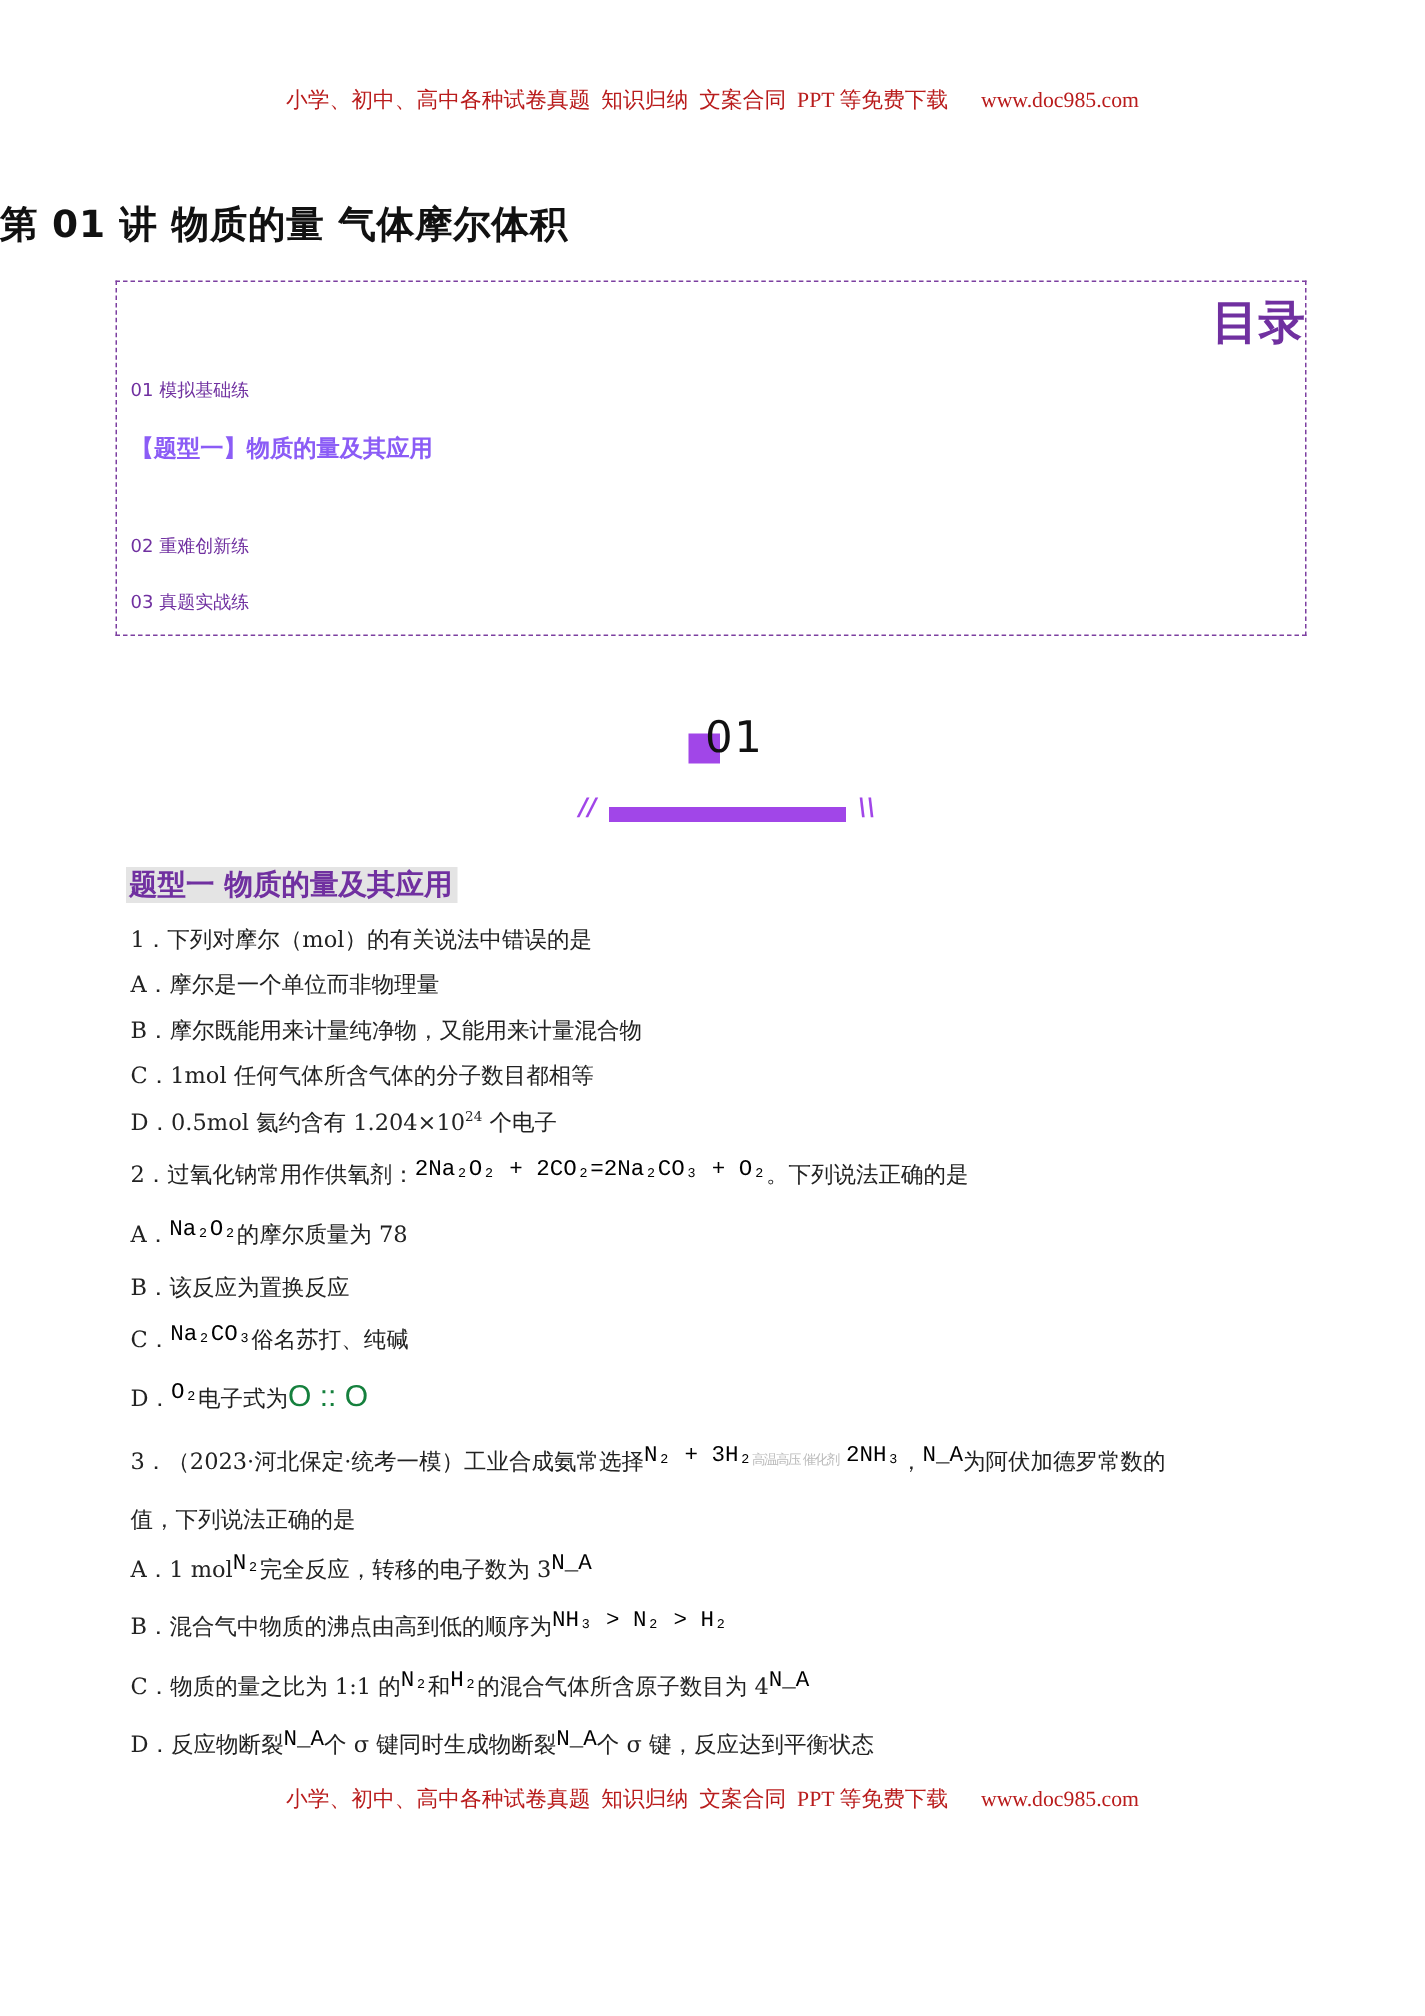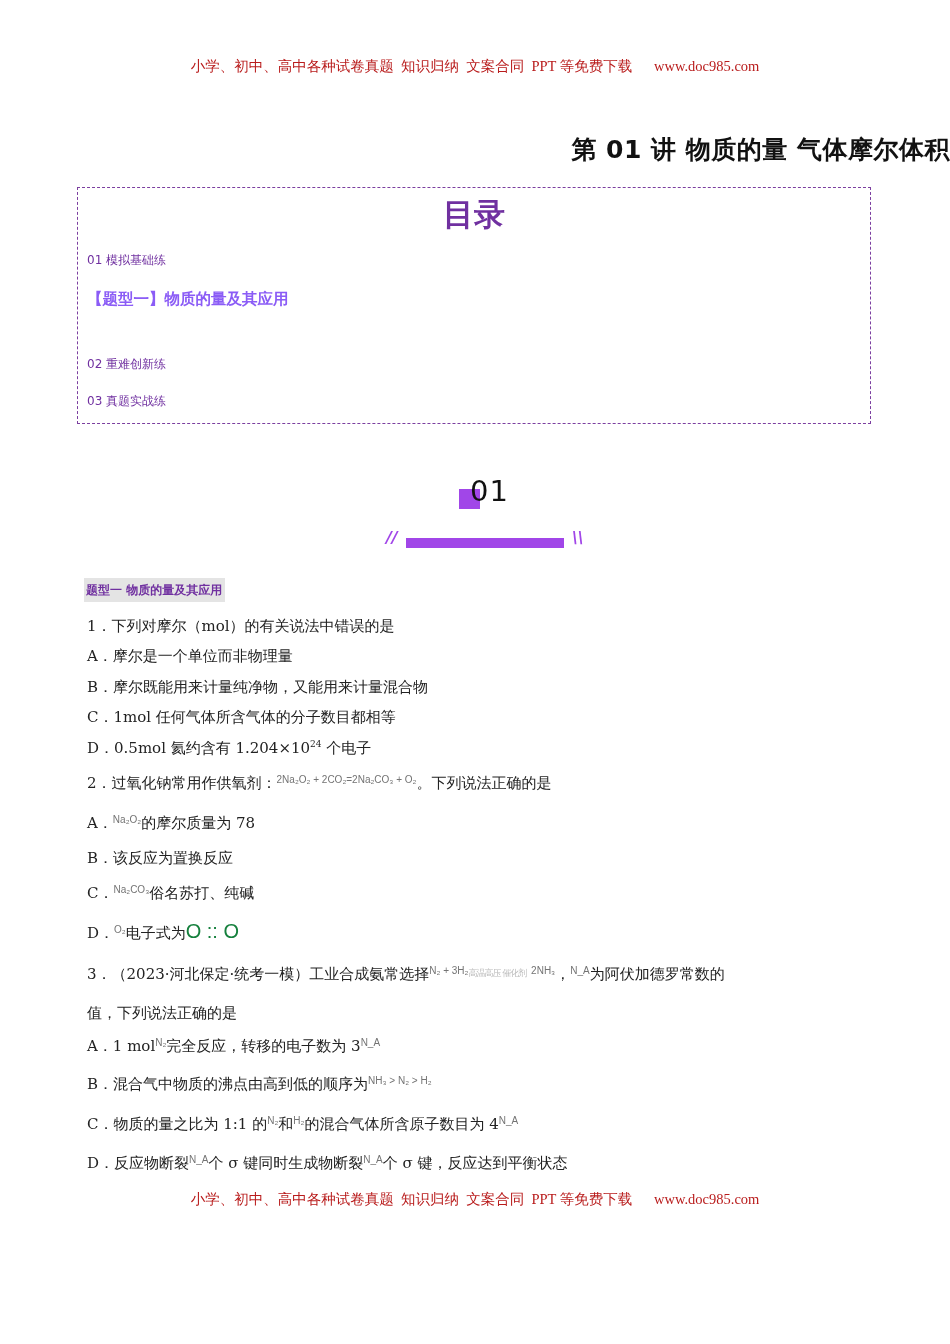--- a/index.html
+++ b/index.html
@@ -10,30 +10,30 @@
   }
   .abs { position: absolute; }
   .header-line, .footer-line {
     left: 0; width: 950px; text-align: center;
     font-family: "Liberation Serif", "DejaVu Serif", serif;
     font-size: 14.5px; color: #b91c1c; white-space: pre;
   }
   .header-line { top: 57px; }
   .footer-line { top: 1190px; }
   .page-title {
-    top: 133px; left: 0; width: 950px; text-align: right;
+    top: 133px; left: 0; width: 950px; text-align: left;
     font-family: "DejaVu Sans", "Liberation Sans", sans-serif;
     font-weight: bold; font-size: 25px; color: #111; letter-spacing: 0.5px;
   }
   .toc-box {
     left: 77px; top: 187px; width: 794px; height: 237px;
     border: 1.5px dashed #7c3fa0; box-sizing: border-box;
   }
   .toc-title {
-    position: absolute; top: 6px; left: 0; width: 100%; text-align: center;
+    position: absolute; top: 6px; left: 0; width: 100%; text-align: right;
     font-family: "DejaVu Sans", "Liberation Sans", sans-serif;
     font-weight: bold; font-size: 31px; color: #7030a0;
   }
   .toc-item {
     position: absolute; left: 9px; color: #7030a0; white-space: nowrap;
   }
   .toc-item.lvl1 {
     font-family: "DejaVu Sans", "Liberation Sans", sans-serif;
     font-weight: normal; font-size: 12px;
   }
@@ -58,29 +58,29 @@
     font-family: "DejaVu Sans", "Liberation Sans", sans-serif;
     font-weight: bold; font-size: 23px; color: #111;
   }
   .banner-slash {
     position: absolute; top: 56px; font-family: "DejaVu Sans", sans-serif;
     font-size: 16px; color: #a146e8; font-style: italic; font-weight: bold;
   }
   .section-heading {
     left: 84px; top: 578px; padding: 0 3px 0 2px; background: #e4e4e4;
     font-family: "DejaVu Sans", "Liberation Sans", sans-serif;
-    font-weight: bold; font-size: 12px; color: #7030a0; line-height: 24px;
+    font-weight: bold; font-size: 19px; color: #7030a0; line-height: 24px;
   }
   .q-line {
     left: 87px; font-size: 15px; color: #222; white-space: nowrap;
     font-family: "DejaVu Serif", "Liberation Serif", serif;
   }
   .chem {
-    font-family: Liberation Sans, sans-serif;
-    color: #737373; font-size: 10px; position: relative; top: -5px;
+    font-family: Liberation Mono, monospace;
+    color: #000000; font-size: 15px; position: relative; top: -5px;
   }
   .big-o { font-family: "Liberation Sans", sans-serif; font-size: 20px; color: #15803d; }
   sup { font-size: 9px; }
   .faint { font-size: 9px; color: #bbb; letter-spacing: -1px; position: relative; top: -3px; }
 </style>
 </head>
 <body>
 
 <div class="abs header-line">小学、初中、高中各种试卷真题  知识归纳  文案合同  PPT 等免费下载      www.doc985.com</div>
 

